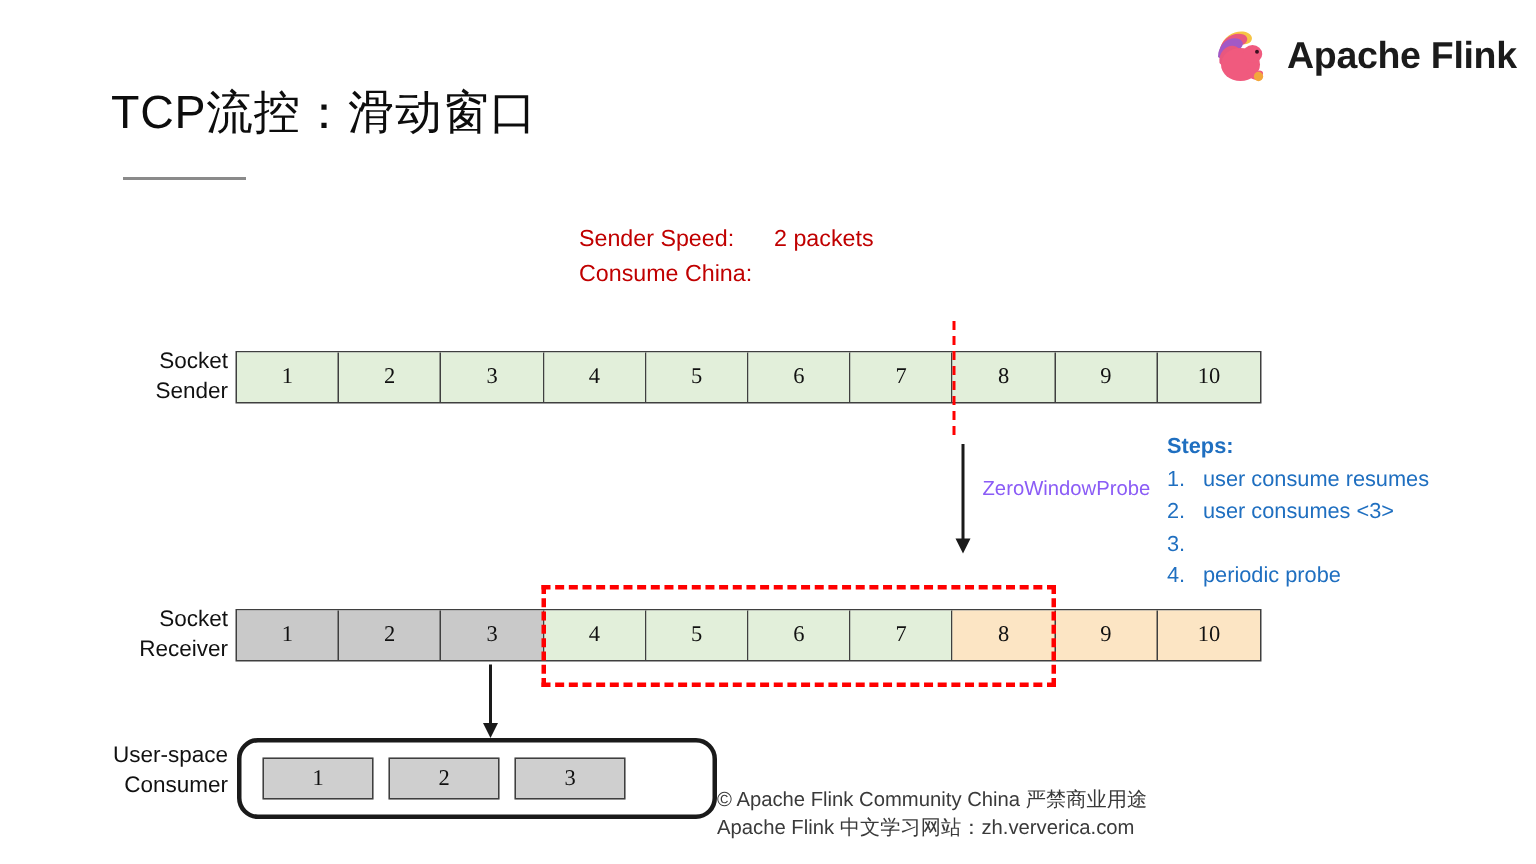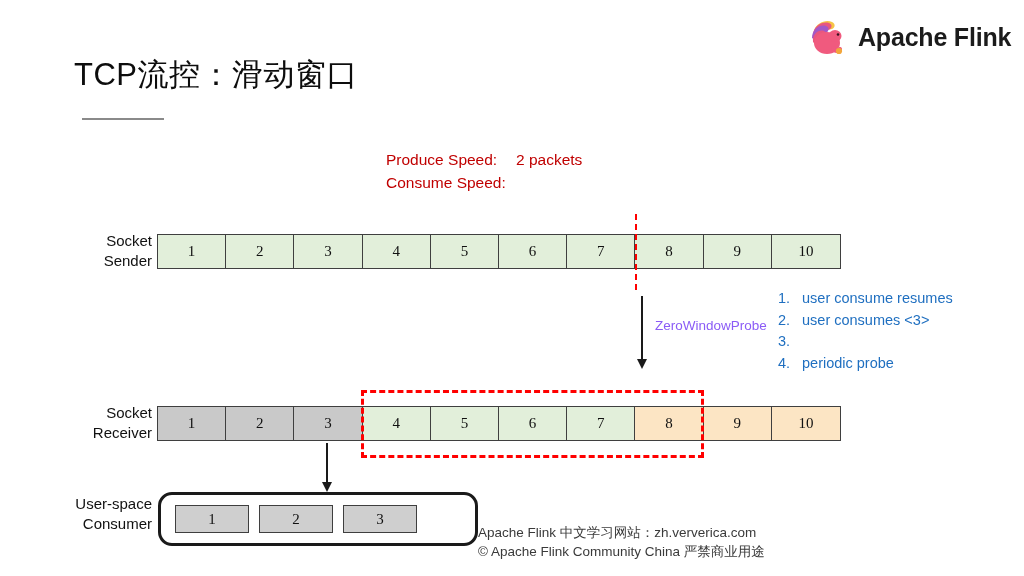--- a/index.html
+++ b/index.html
@@ -178,25 +178,25 @@
       </svg>
     </span>
     <span class="logo-text">Apache Flink</span>
   </div>
 
   <div class="page-title">TCP流控：滑动窗口</div>
   <div class="title-rule"></div>
 
   <div class="speed-block">
     <div class="speed-row">
-      <span class="speed-label">Produce Speed:</span>
+      <span class="speed-label">Sender Speed:</span>
       <span class="speed-value">2 packets</span>
     </div>
     <div class="speed-row">
-      <span class="speed-label">Consume Speed:</span>
+      <span class="speed-label">Consume China:</span>
     </div>
   </div>
 
   <div class="row-label" id="sender-label">
     <div>Socket</div>
     <div>Sender</div>
   </div>
   <div class="packet-row" id="sender-row">
       <div class="cell c-green">1</div>
       <div class="cell c-green">2</div>
@@ -208,20 +208,21 @@
       <div class="cell c-green">8</div>
       <div class="cell c-green">9</div>
       <div class="cell c-green">10</div>
     </div>
   <div id="sender-marker"></div>
 
   <div id="probe-arrow"></div>
   <div id="probe-label">ZeroWindowProbe</div>
 
   <div class="steps">
+    <div class="steps-title">Steps:</div>
     <ul class="steps-list" id="steps-list">
         <li>
           <span class="step-num">1.</span>
           <span>user consume resumes</span>
         </li>
         <li>
           <span class="step-num">2.</span>
           <span>user consumes &lt;3&gt;</span>
         </li>
         <li>
@@ -257,17 +258,17 @@
     <div>User-space</div>
     <div>Consumer</div>
   </div>
   <div id="consumer-box">
       <div class="consumer-cell">1</div>
       <div class="consumer-cell">2</div>
       <div class="consumer-cell">3</div>
     </div>
 
   <div class="footer">
+    <div>© Apache Flink Community China  严禁商业用途</div>
     <div>Apache Flink 中文学习网站：zh.ververica.com</div>
-    <div>© Apache Flink Community China  严禁商业用途</div>
   </div>
 
 </div>
 
 </body></html>

